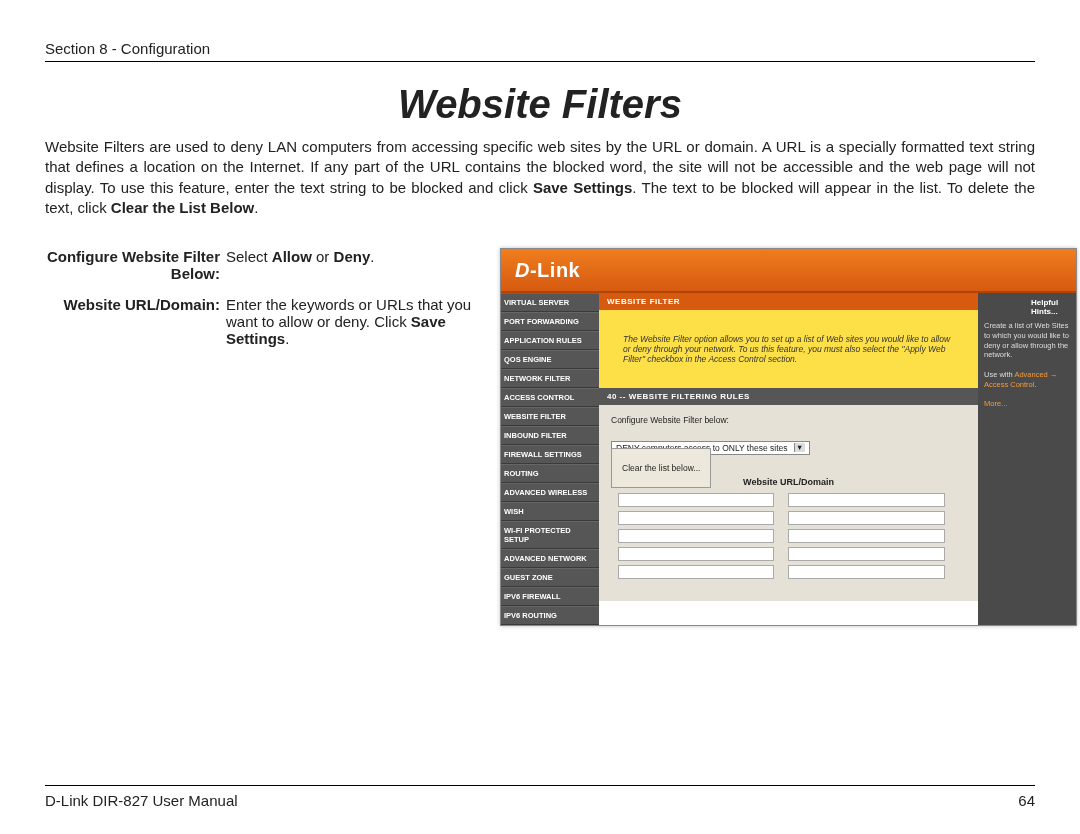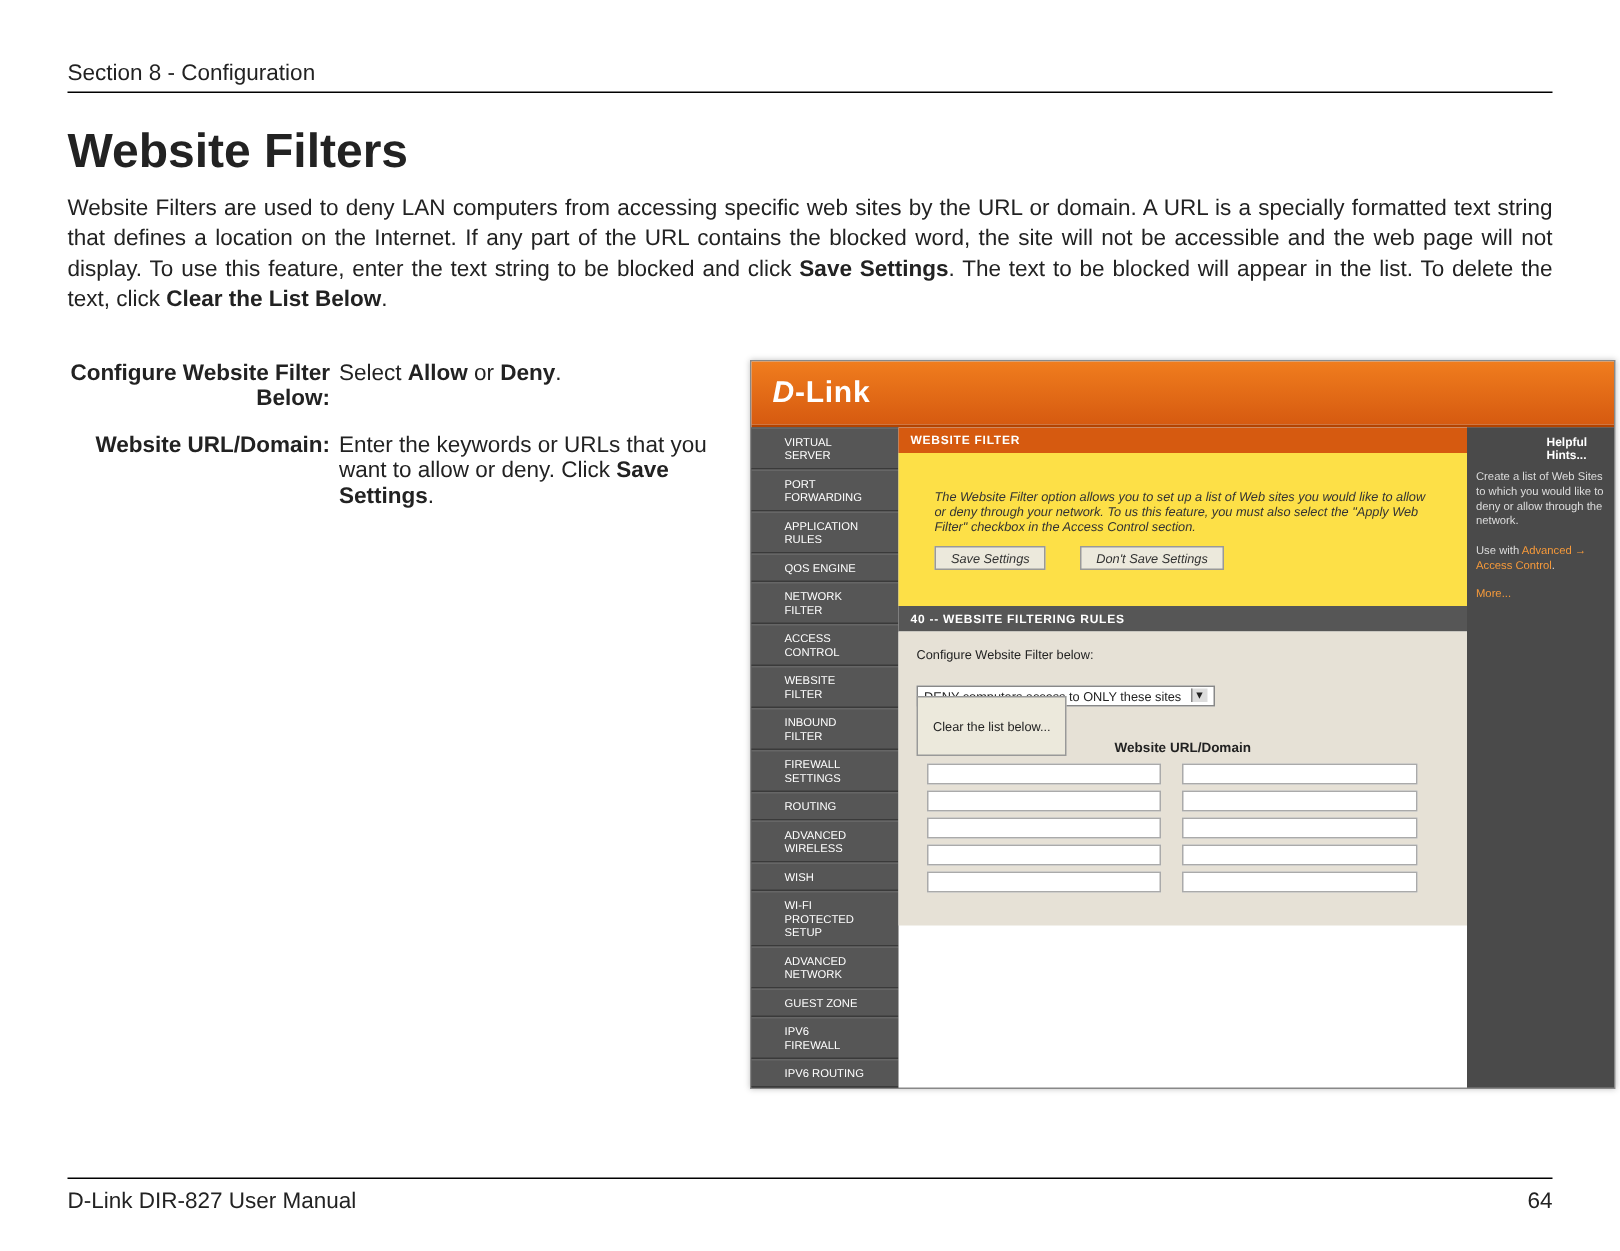--- a/index.html
+++ b/index.html
@@ -7,21 +7,21 @@
     margin: 0;
     padding: 40px 45px 25px 45px;
     width: 1080px;
     height: 834px;
     box-sizing: border-box;
     font-size: 15px;
     color: #222;
     position: relative;
   }
   .section-header { font-size: 15px; border-bottom: 1px solid #000; padding-bottom: 4px; }
-  h1.page-title { font-size: 32px; font-weight: 700; margin: 20px 0 10px; }
+  h1.page-title { text-align: center; font-size: 40px; font-weight: 700; margin: 20px 0 10px; font-style: italic; }
   .body-text { line-height: 1.35; text-align: justify; }
   .bold { font-weight: 700; }
 
   .cols { display: flex; margin-top: 30px; }
   .left-col { flex: 0 0 455px; }
   .right-col { flex: 1; }
 
   .def-row { display: flex; margin-bottom: 14px; }
   .def-label { flex: 0 0 175px; text-align: right; font-weight: 700; padding-right: 6px; }
   .def-value { flex: 1; text-align: left; }
@@ -55,22 +55,22 @@
     flex:1; text-align:center; color:#fff; font-size:8px; font-weight:bold;
     display:flex; align-items:center; justify-content:center; letter-spacing:1px;
     border-right:1px solid #1a1a1a;
   }
   .nav-tab.active { background:#fff; color:#000; }
   .nav-tab.last { border-right:none; }
 
   .main-area { display:flex; background:#4a4a4a; }
   .sidebar { width: 98px; background:#4a4a4a; }
   .side-item {
-    background:#565656; color:#fff; font-size:7.5px; padding:4px 22px;
-    border-bottom:1px solid #3a3a3a; border-top:1px solid #666;
+    background:#565656; color:#fff; font-size:7.5px; padding:4px 3px;
+    border-bottom:1px solid #3a3a3a; border-top:1px solid #666;font-weight:bold;
   }
   .content { flex:1; background:#fff; margin:0; }
   .panel-head {
     background:#d65a10; color:#fff; font-size:8px; font-weight:bold;
     padding:4px 8px; letter-spacing:0.5px;
   }
   .panel-body { background:#fde047; padding:24px; font-size:8.5px; color:#333;font-style:italic; }
   .btn {
     background:#ece9dc; border:1px solid #999; padding:2px 10px; font-size:8.5px;
     margin-right:20px; display:inline-block;
@@ -159,24 +159,20 @@
           <div class="side-item">WI-FI PROTECTED SETUP</div>
           <div class="side-item">ADVANCED NETWORK</div>
           <div class="side-item">GUEST ZONE</div>
           <div class="side-item">IPV6 FIREWALL</div>
           <div class="side-item">IPV6 ROUTING</div>
         </div>
         <div class="content">
           <div class="panel-head">WEBSITE FILTER</div>
           <div class="panel-body">
             <div>The Website Filter option allows you to set up a list of Web sites you would like to allow or deny through your network. To us this feature, you must also select the "Apply Web Filter" checkbox in the Access Control section.</div>
-            <div style="margin-top:8px;">
-              <span class="btn">Save Settings</span>
-              <span class="btn">Don't Save Settings</span>
-            </div>
           </div>
           <div class="dark-head">40 -- WEBSITE FILTERING RULES</div>
           <div class="rules-body">
             <div>Configure Website Filter below:</div>
             <div class="select">
               <span>DENY computers access to ONLY these sites</span>
               <span class="arrow">▾</span>
             </div>
             <div><span class="small-btn">Clear the list below...</span></div>
             <div class="url-table-head">Website URL/Domain</div>

